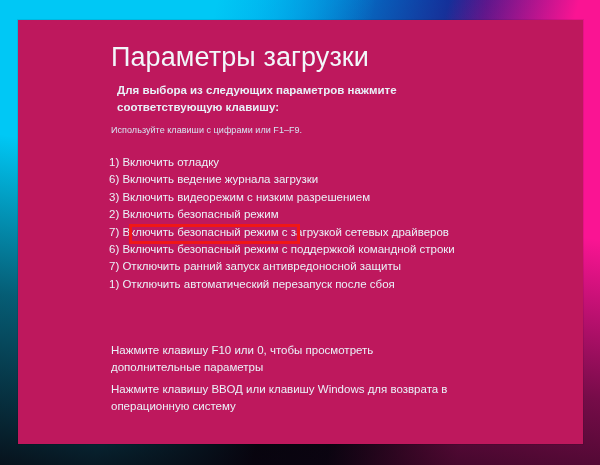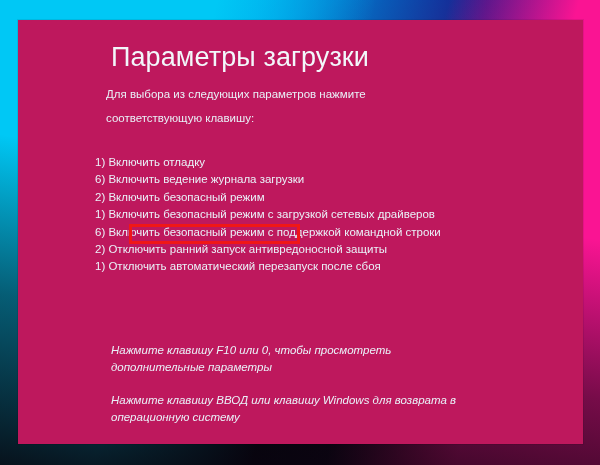--- a/index.html
+++ b/index.html
@@ -82,64 +82,64 @@
     top: 22px;
     font-size: 27px;
     font-weight: 300;
     letter-spacing: 0.1px;
     color: #f2f7fb;
     white-space: nowrap;
   }
 
   .intro {
     position: absolute;
-    left: 88px;
+    left: 99px;
     top: 62px;
     width: 355px;
     font-size: 11.5px;
-    line-height: 24px;
+    line-height: 17px;
     color: #e9f1f8;
+    font-weight: bold;
   }
 
   .hint {
     position: absolute;
     left: 93px;
     top: 104px;
     font-size: 9px;
     line-height: 13px;
     color: #d6e6f3;
     letter-spacing: 0.05px;
   }
 
   .options {
     position: absolute;
-    left: 77px;
+    left: 91px;
     top: 134px;
     width: 420px;
   }
   .option-row {
     font-size: 11.5px;
     line-height: 17.4px;
     color: #eaf2f9;
     white-space: nowrap;
   }
 
   .footer {
     position: absolute;
     left: 93px;
     top: 322px;
     width: 350px;
   }
   .footer-line {
     font-size: 11.5px;
     line-height: 17.4px;
     color: #eaf2f9;
-    font-style: italic;
   }
-  .footer-line + .footer-line { margin-top: 15px; }
+  .footer-line + .footer-line { margin-top: 4px; }
 
   
   #highlight-box {
     position: absolute;
     left: 111px;
     top: 204px;
     width: 171px;
     height: 20px;
     border: 3px solid #f01717;
     box-sizing: border-box;
@@ -152,28 +152,30 @@
 <div id="backdrop"></div>
 <div id="backdrop-tint"></div>
 <div id="backdrop-dark"></div>
 
 <div id="screen">
 
   <div class="page-title">Параметры загрузки</div>
 
   <div class="intro">Для выбора из следующих параметров нажмите соответствующую клавишу:</div>
 
+  <div class="hint">Используйте клавиши с цифрами или F1–F9.</div>
 
   <div class="options">
     <div class="option-row">1) Включить отладку</div>
     <div class="option-row">6) Включить ведение журнала загрузки</div>
+    <div class="option-row">3) Включить видеорежим с низким разрешением</div>
     <div class="option-row">2) Включить безопасный режим</div>
-    <div class="option-row">1) Включить безопасный режим с загрузкой сетевых драйверов</div>
+    <div class="option-row">7) Включить безопасный режим с загрузкой сетевых драйверов</div>
     <div class="option-row">6) Включить безопасный режим с поддержкой командной строки</div>
-    <div class="option-row">2) Отключить ранний запуск антивредоносной защиты</div>
+    <div class="option-row">7) Отключить ранний запуск антивредоносной защиты</div>
     <div class="option-row">1) Отключить автоматический перезапуск после сбоя</div>
   </div>
 
   <div class="footer">
     <div class="footer-line">Нажмите клавишу F10 или 0, чтобы просмотреть дополнительные параметры</div>
     <div class="footer-line">Нажмите клавишу ВВОД или клавишу Windows для возврата в операционную систему</div>
   </div>
 
   <div id="highlight-box" style="border-color: rgb(240, 23, 23);"></div>
 

